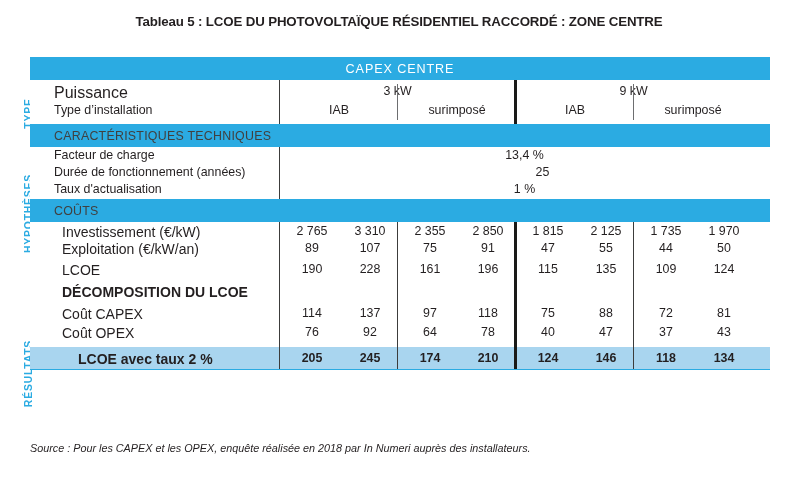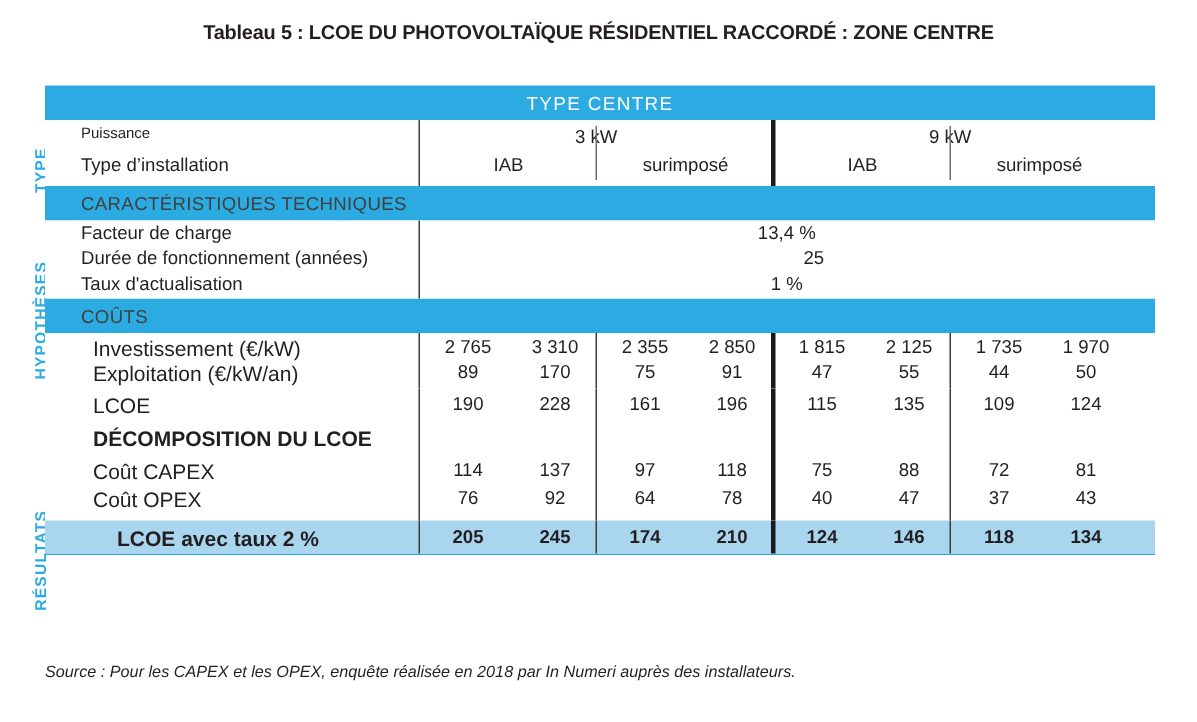--- a/index.html
+++ b/index.html
@@ -73,21 +73,21 @@
     position: absolute;
     top: 0; bottom: 0;
     width: 1px;
     background: #3c3c3b;
   }
   .vr.thick { width: 3px; background: #1a1a18; }
   .vr.short { top: 4px; bottom: 4px; }
 
   
   .typeblock { position: relative; height: 44px; width: 740px; }
-  .typeblock .lbl-a { position: absolute; left: 24px; top: 4px;  font-size: 10px; }
+  .typeblock .lbl-a { position: absolute; left: 24px; top: 4px;  font-size: 16px; }
   .typeblock .lbl-b { position: absolute; left: 24px; top: 23px; font-size: 12.4px; }
   .pw {
     position: absolute; top: 4px; text-align: center;
     font-size: 12.4px; width: 233px;
   }
   .inst {
     position: absolute; top: 23px; text-align: center;
     font-size: 12.4px; width: 116px;
   }
 
@@ -146,21 +146,21 @@
   </div>
   <div class="side" style="left:-12px; top:208px; width:80px; text-align:center;">
     <span>HYPOTHÈSES</span>
   </div>
   <div class="side" style="left:-8px; top:368px; width:72px; text-align:center;">
     <span>RÉSULTATS</span>
   </div>
 
   <div class="table-wrap">
 
-    <div class="band-main">TYPE  CENTRE</div>
+    <div class="band-main">CAPEX  CENTRE</div>
 
     <div class="grp typeblock">
       <div class="vr" style="left:249px;"></div>
       <div class="vr thick" style="left:484px;"></div>
 
       <div class="lbl-a">Puissance</div>
       <div class="lbl-b">Type d’installation</div>
 
       <div class="pw" style="left:251px;">3 kW</div>
       <div class="pw" style="left:487px;">9 kW</div>
@@ -206,21 +206,21 @@
       <div class="dv" style="top:2px;  left:253px;">2 765</div>
       <div class="dv" style="top:2px;  left:311px;">3 310</div>
       <div class="dv" style="top:2px;  left:371px;">2 355</div>
       <div class="dv" style="top:2px;  left:429px;">2 850</div>
       <div class="dv" style="top:2px;  left:489px;">1 815</div>
       <div class="dv" style="top:2px;  left:547px;">2 125</div>
       <div class="dv" style="top:2px;  left:607px;">1 735</div>
       <div class="dv" style="top:2px;  left:665px;">1 970</div>
 
       <div class="dv" style="top:19px; left:253px;">89</div>
-      <div class="dv" style="top:19px; left:311px;">170</div>
+      <div class="dv" style="top:19px; left:311px;">107</div>
       <div class="dv" style="top:19px; left:371px;">75</div>
       <div class="dv" style="top:19px; left:429px;">91</div>
       <div class="dv" style="top:19px; left:489px;">47</div>
       <div class="dv" style="top:19px; left:547px;">55</div>
       <div class="dv" style="top:19px; left:607px;">44</div>
       <div class="dv" style="top:19px; left:665px;">50</div>
     </div>
 
 
     <div class="grp drow" style="height:88px;">

